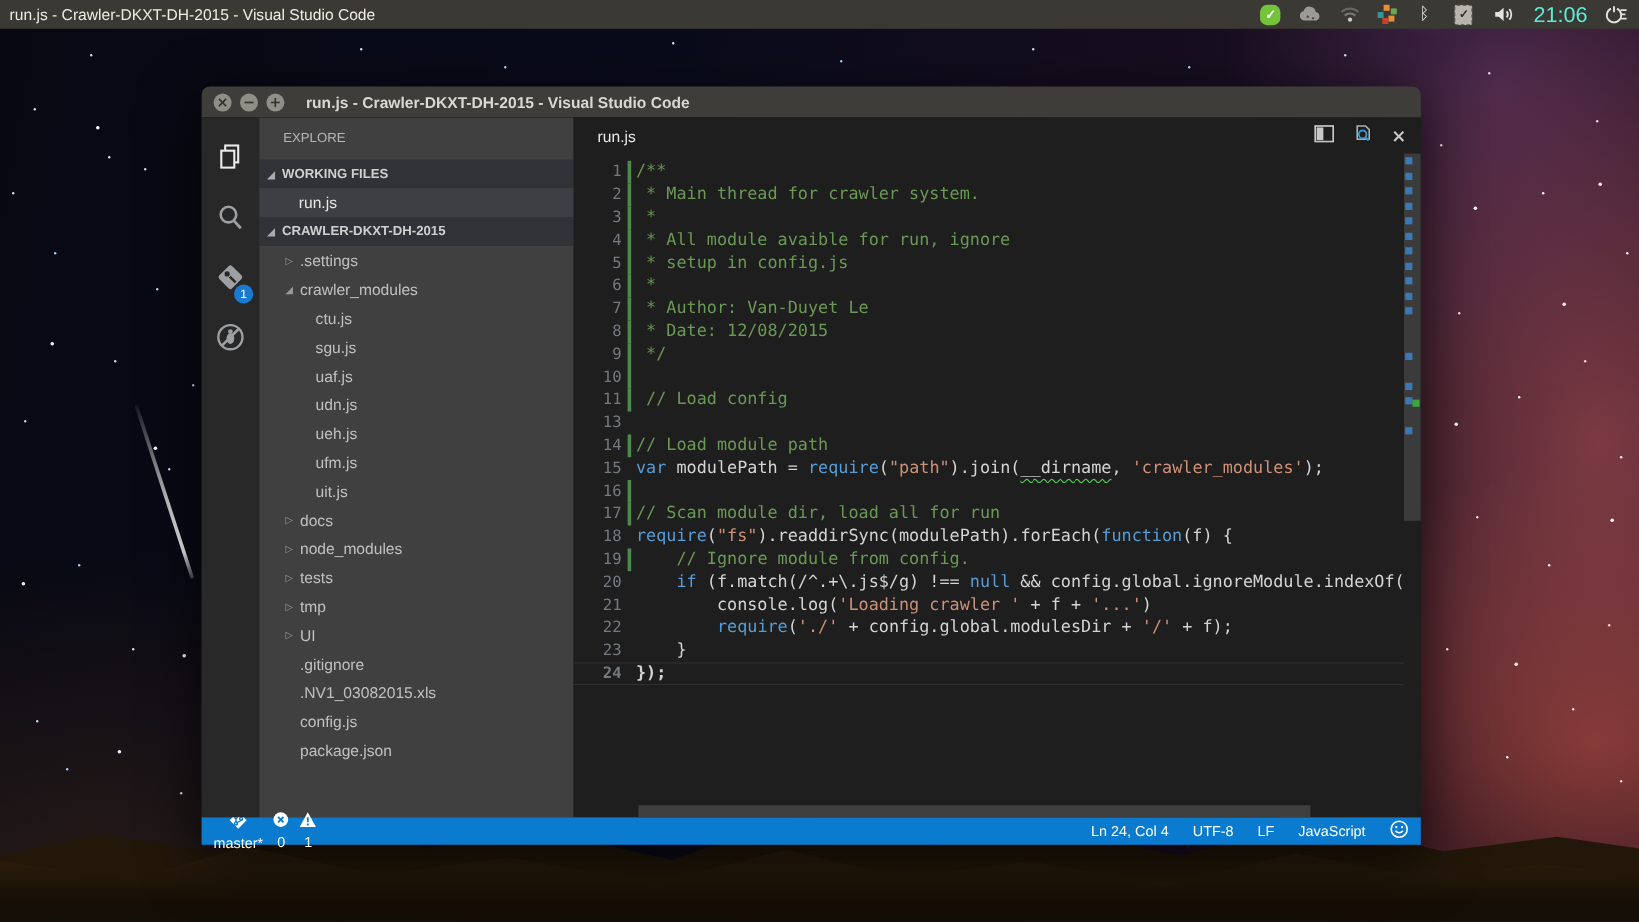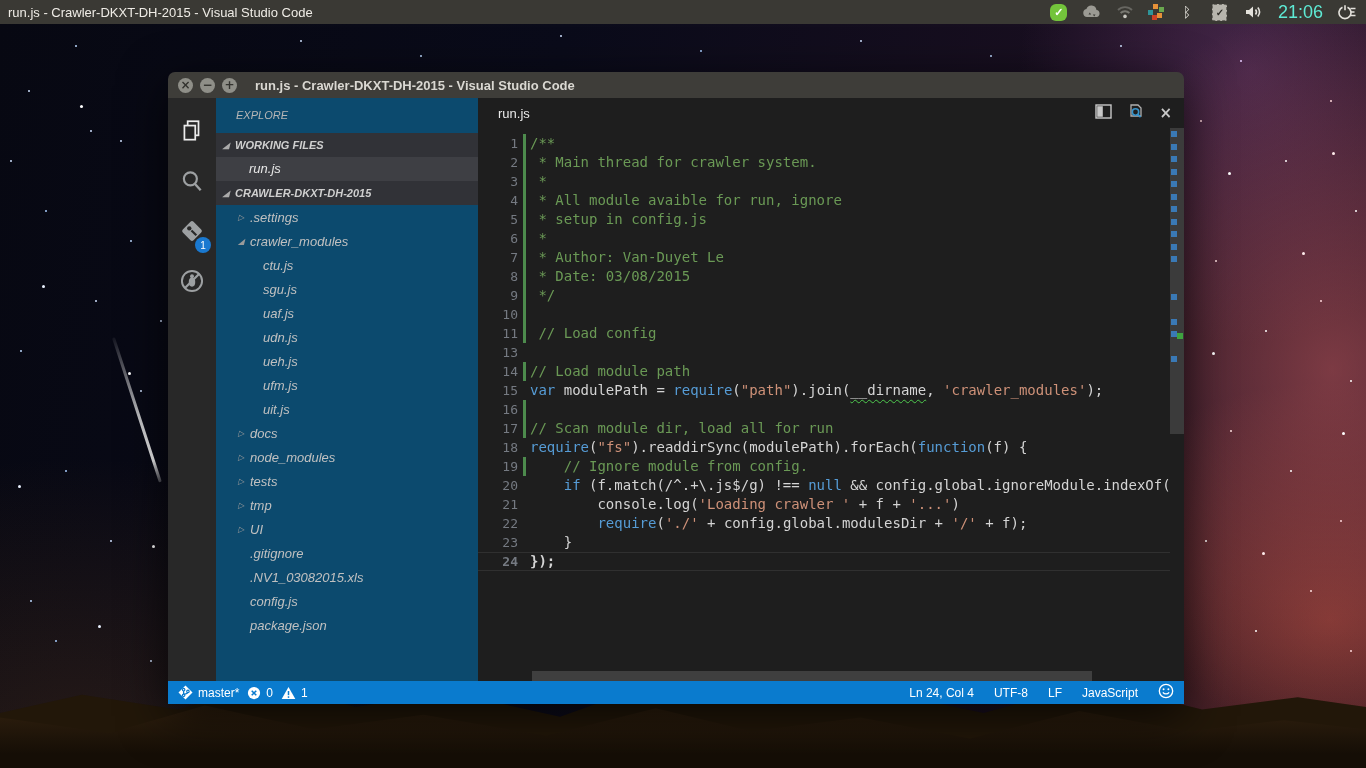--- a/index.html
+++ b/index.html
@@ -69,21 +69,21 @@
 
   .wbody{display:flex;height:583px;background:#1e1e1e;}
 
   
   .activity{width:48px;background:#282828;padding-top:8px;box-sizing:border-box;position:relative;}
   .act-item{height:50px;display:flex;align-items:center;justify-content:center;position:relative;}
   .badge{position:absolute;right:5px;bottom:3px;width:16px;height:16px;border-radius:50%;
     background:#1a79d0;color:#fff;font-size:10px;display:flex;align-items:center;justify-content:center;}
 
   
-  .sidebar{width:262px;background:#0c4a6e;color:#c0c0c0;font-size:13px;box-sizing:border-box;font-style:italic;}
+  .sidebar{width:262px;background:#404040;color:#c0c0c0;font-size:13px;box-sizing:border-box;}
   .sb-title{height:35px;line-height:35px;padding-left:20px;font-size:11px;color:#b6b6b6;}
   .sb-head{height:24px;background:#313237;display:flex;align-items:center;font-size:11px;
     font-weight:bold;color:#cfcfcf;}
   .sb-head .tw{width:12px;margin-left:7px;font-size:8px;color:#aaa;}
   .wf-item{height:24px;line-height:24px;padding-left:33px;background:#3e3f44;color:#e8e8e8;}
   .tree-row{height:24px;display:flex;align-items:center;}
   .tree-row .twistie{width:12px;margin-left:22px;font-size:8px;color:#9a9a9a;flex:none;}
   .tree-row.ind1 .twistie{margin-left:35px;}
   .tree-label{color:#c0c0c0;}
 
@@ -107,21 +107,21 @@
   .vslider{position:absolute;top:0;left:0;right:0;height:306px;background:#3b3b3b;}
   .rmarks{position:absolute;inset:0;}
   .rmark{position:absolute;left:1px;width:6px;height:6px;background:#3a79b5;}
   .wmark{position:absolute;right:1px;top:205px;width:6px;height:6px;background:#3fa33f;}
 
   
   .statusbar{height:23px;background:#0a7bce;display:flex;align-items:center;color:#fff;
     font-size:12px;padding:0 10px;box-sizing:border-box;}
   .sb-left{display:flex;align-items:center;gap:8px;}
   .sb-right{margin-left:auto;display:flex;align-items:center;gap:20px;text-align:center;}
-  .sb-item{display:flex;align-items:center;gap:5px;}
+  .sb-item{display:flex;align-items:center;gap:5px;flex-direction:column;}
 </style>
 </head>
 <body>
 
 <div class="sky">
   <div class="stars-sm"></div>
   <div class="stars-lg"></div>
   <div class="streak"></div>
   <div class="mtn-far"></div>
   <div class="mtn-near"></div>
@@ -334,21 +334,21 @@
       </div>
       <div class="codewrap">
         <div>
             <div class="crow"><span class="ln">1</span><span class="gbar on"></span><span class="ctext"><span class="tk-cm">/**</span></span></div>
             <div class="crow"><span class="ln">2</span><span class="gbar on"></span><span class="ctext"><span class="tk-cm"> * Main thread for crawler system.</span></span></div>
             <div class="crow"><span class="ln">3</span><span class="gbar on"></span><span class="ctext"><span class="tk-cm"> *</span></span></div>
             <div class="crow"><span class="ln">4</span><span class="gbar on"></span><span class="ctext"><span class="tk-cm"> * All module avaible for run, ignore</span></span></div>
             <div class="crow"><span class="ln">5</span><span class="gbar on"></span><span class="ctext"><span class="tk-cm"> * setup in config.js</span></span></div>
             <div class="crow"><span class="ln">6</span><span class="gbar on"></span><span class="ctext"><span class="tk-cm"> *</span></span></div>
             <div class="crow"><span class="ln">7</span><span class="gbar on"></span><span class="ctext"><span class="tk-cm"> * Author: Van-Duyet Le</span></span></div>
-            <div class="crow"><span class="ln">8</span><span class="gbar on"></span><span class="ctext"><span class="tk-cm"> * Date: 03/08/2015</span></span></div>
+            <div class="crow"><span class="ln">8</span><span class="gbar on"></span><span class="ctext"><span class="tk-cm"> * Date: 12/08/2015</span></span></div>
             <div class="crow"><span class="ln">9</span><span class="gbar on"></span><span class="ctext"><span class="tk-cm"> */</span></span></div>
             <div class="crow"><span class="ln">10</span><span class="gbar on"></span><span class="ctext"></span></div>
             <div class="crow"><span class="ln">11</span><span class="gbar on"></span><span class="ctext"><span class="tk-cm"> // Load config</span></span></div>
             <div class="crow"><span class="ln">13</span><span class="gbar"></span><span class="ctext"></span></div>
             <div class="crow"><span class="ln">14</span><span class="gbar on"></span><span class="ctext"><span class="tk-cm">// Load module path</span></span></div>
             <div class="crow"><span class="ln">15</span><span class="gbar"></span><span class="ctext"><span class="tk-kw">var</span><span class="tk-tx"> modulePath = </span><span class="tk-kw">require</span><span class="tk-tx">(</span><span class="tk-st">"path"</span><span class="tk-tx">).join(</span><span class="tk-wv">__dirname</span><span class="tk-tx">, </span><span class="tk-st">'crawler_modules'</span><span class="tk-tx">);</span></span></div>
             <div class="crow"><span class="ln">16</span><span class="gbar on"></span><span class="ctext"></span></div>
             <div class="crow"><span class="ln">17</span><span class="gbar on"></span><span class="ctext"><span class="tk-cm">// Scan module dir, load all for run</span></span></div>
             <div class="crow"><span class="ln">18</span><span class="gbar"></span><span class="ctext"><span class="tk-kw">require</span><span class="tk-tx">(</span><span class="tk-st">"fs"</span><span class="tk-tx">).readdirSync(modulePath).forEach(</span><span class="tk-kw">function</span><span class="tk-tx">(f) {</span></span></div>
             <div class="crow"><span class="ln">19</span><span class="gbar on"></span><span class="ctext"><span class="tk-tx">    </span><span class="tk-cm">// Ignore module from config.</span></span></div>

